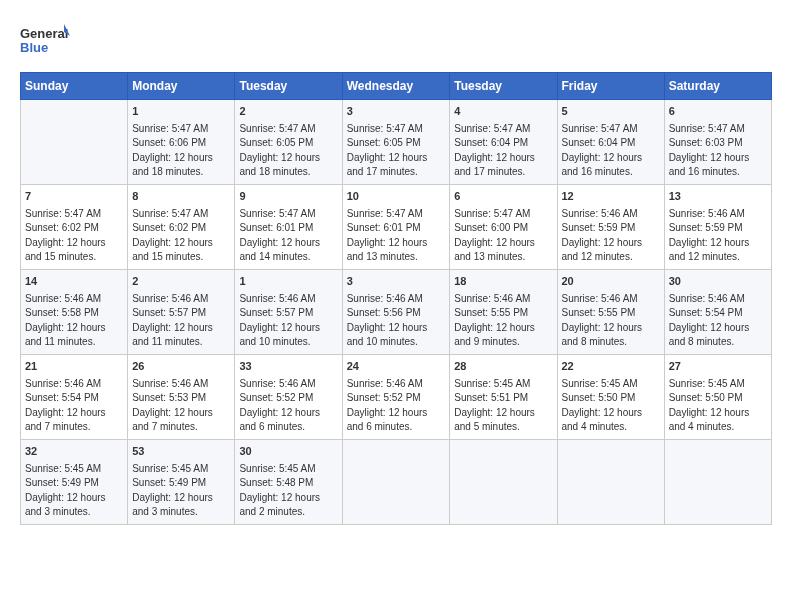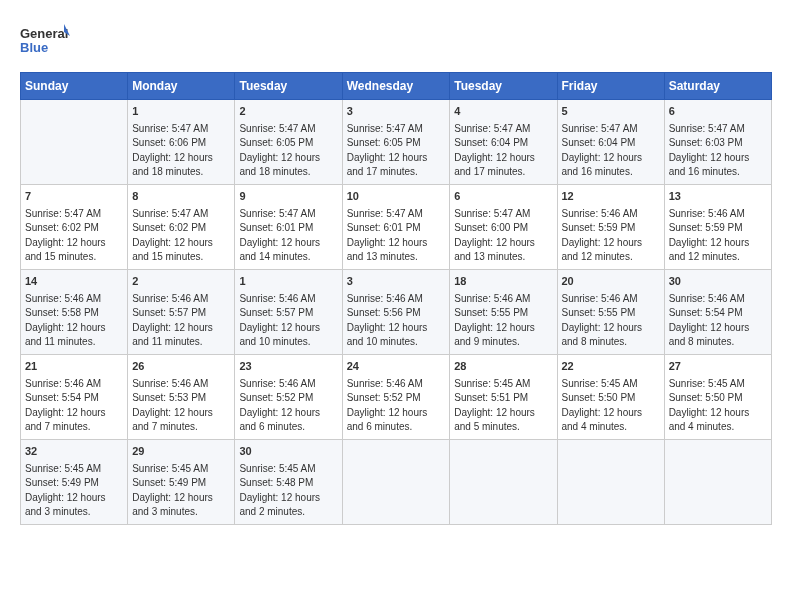--- a/index.html
+++ b/index.html
@@ -126,29 +126,29 @@
         <td><span class="day-num">2</span>Sunrise: 5:46 AM<br>Sunset: 5:57 PM<br>Daylight: 12 hours<br>and 11 minutes.<br></td>
         <td><span class="day-num">1</span>Sunrise: 5:46 AM<br>Sunset: 5:57 PM<br>Daylight: 12 hours<br>and 10 minutes.<br></td>
         <td><span class="day-num">3</span>Sunrise: 5:46 AM<br>Sunset: 5:56 PM<br>Daylight: 12 hours<br>and 10 minutes.<br></td>
         <td><span class="day-num">18</span>Sunrise: 5:46 AM<br>Sunset: 5:55 PM<br>Daylight: 12 hours<br>and 9 minutes.<br></td>
         <td><span class="day-num">20</span>Sunrise: 5:46 AM<br>Sunset: 5:55 PM<br>Daylight: 12 hours<br>and 8 minutes.<br></td>
         <td><span class="day-num">30</span>Sunrise: 5:46 AM<br>Sunset: 5:54 PM<br>Daylight: 12 hours<br>and 8 minutes.<br></td>
       </tr>
       <tr>
         <td><span class="day-num">21</span>Sunrise: 5:46 AM<br>Sunset: 5:54 PM<br>Daylight: 12 hours<br>and 7 minutes.<br></td>
         <td><span class="day-num">26</span>Sunrise: 5:46 AM<br>Sunset: 5:53 PM<br>Daylight: 12 hours<br>and 7 minutes.<br></td>
-        <td><span class="day-num">23</span>Sunrise: 5:46 AM<br>Sunset: 5:52 PM<br>Daylight: 12 hours<br>and 6 minutes.<br></td>
+        <td><span class="day-num">33</span>Sunrise: 5:46 AM<br>Sunset: 5:52 PM<br>Daylight: 12 hours<br>and 6 minutes.<br></td>
         <td><span class="day-num">24</span>Sunrise: 5:46 AM<br>Sunset: 5:52 PM<br>Daylight: 12 hours<br>and 6 minutes.<br></td>
         <td><span class="day-num">28</span>Sunrise: 5:45 AM<br>Sunset: 5:51 PM<br>Daylight: 12 hours<br>and 5 minutes.<br></td>
         <td><span class="day-num">22</span>Sunrise: 5:45 AM<br>Sunset: 5:50 PM<br>Daylight: 12 hours<br>and 4 minutes.<br></td>
         <td><span class="day-num">27</span>Sunrise: 5:45 AM<br>Sunset: 5:50 PM<br>Daylight: 12 hours<br>and 4 minutes.<br></td>
       </tr>
       <tr>
         <td><span class="day-num">32</span>Sunrise: 5:45 AM<br>Sunset: 5:49 PM<br>Daylight: 12 hours<br>and 3 minutes.<br></td>
-        <td><span class="day-num">29</span>Sunrise: 5:45 AM<br>Sunset: 5:49 PM<br>Daylight: 12 hours<br>and 3 minutes.<br></td>
+        <td><span class="day-num">53</span>Sunrise: 5:45 AM<br>Sunset: 5:49 PM<br>Daylight: 12 hours<br>and 3 minutes.<br></td>
         <td><span class="day-num">30</span>Sunrise: 5:45 AM<br>Sunset: 5:48 PM<br>Daylight: 12 hours<br>and 2 minutes.<br></td>
         <td class="empty-cell"></td>
         <td class="empty-cell"></td>
         <td class="empty-cell"></td>
         <td class="empty-cell"></td>
       </tr>
     </tbody>
 </table>
 
 </body></html>

